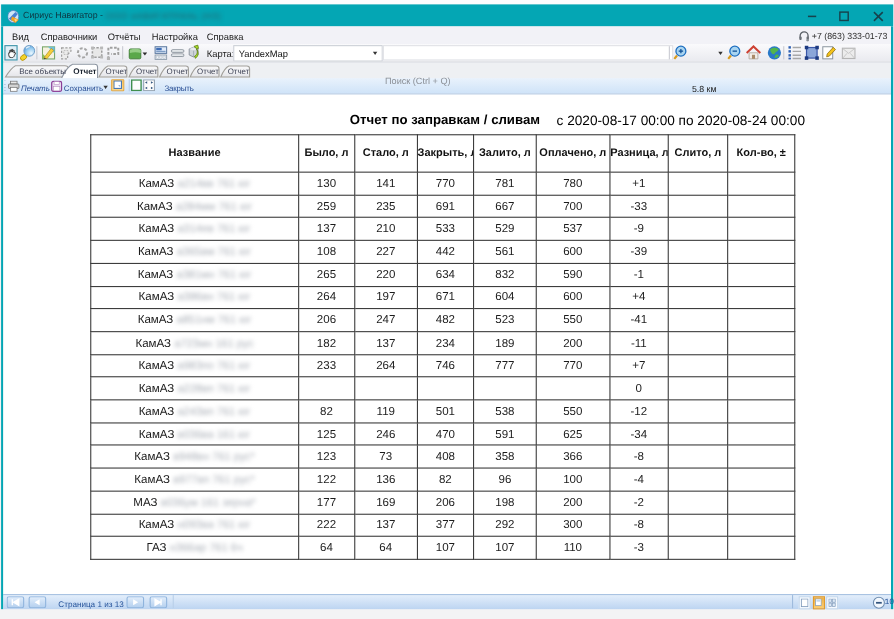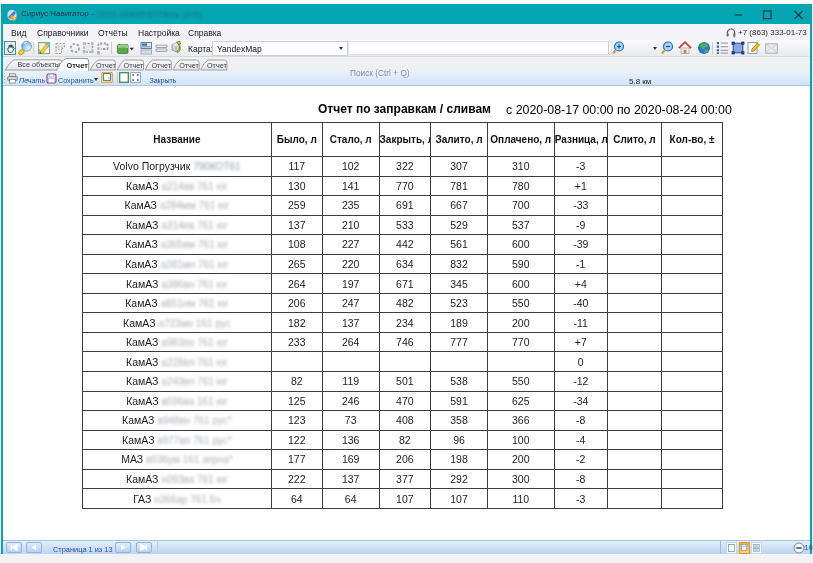--- a/index.html
+++ b/index.html
@@ -321,31 +321,20 @@
         <th>Было, л</th>
         <th>Стало, л</th>
         <th>Закрыть, л</th>
         <th>Залито, л</th>
         <th>Оплачено, л</th>
         <th>Разница, л</th>
         <th>Слито, л</th>
         <th>Кол-во, ±</th>
       </tr>
 <tr>
-        <td>Volvo Погрузчик <span class="blur1">790КОТ61</span></td>
-        <td>117</td>
-        <td>102</td>
-        <td>322</td>
-        <td>307</td>
-        <td>310</td>
-        <td>-3</td>
-        <td></td>
-        <td></td>
-      </tr>
-<tr>
         <td>КамАЗ <span class="blur2">а214вв 761 юг</span></td>
         <td>130</td>
         <td>141</td>
         <td>770</td>
         <td>781</td>
         <td>780</td>
         <td>+1</td>
         <td></td>
         <td></td>
       </tr>
@@ -391,34 +380,34 @@
         <td>590</td>
         <td>-1</td>
         <td></td>
         <td></td>
       </tr>
 <tr>
         <td>КамАЗ <span class="blur2">а386вн 761 юг</span></td>
         <td>264</td>
         <td>197</td>
         <td>671</td>
-        <td>345</td>
+        <td>604</td>
         <td>600</td>
         <td>+4</td>
         <td></td>
         <td></td>
       </tr>
 <tr>
         <td>КамАЗ <span class="blur2">а851нм 761 юг</span></td>
         <td>206</td>
         <td>247</td>
         <td>482</td>
         <td>523</td>
         <td>550</td>
-        <td>-40</td>
+        <td>-41</td>
         <td></td>
         <td></td>
       </tr>
 <tr>
         <td>КамАЗ <span class="blur2">а723мн 161 рус</span></td>
         <td>182</td>
         <td>137</td>
         <td>234</td>
         <td>189</td>
         <td>200</td>

